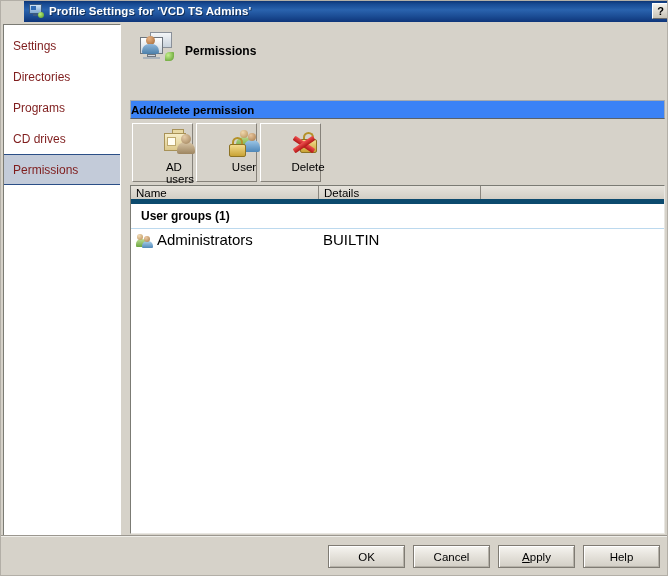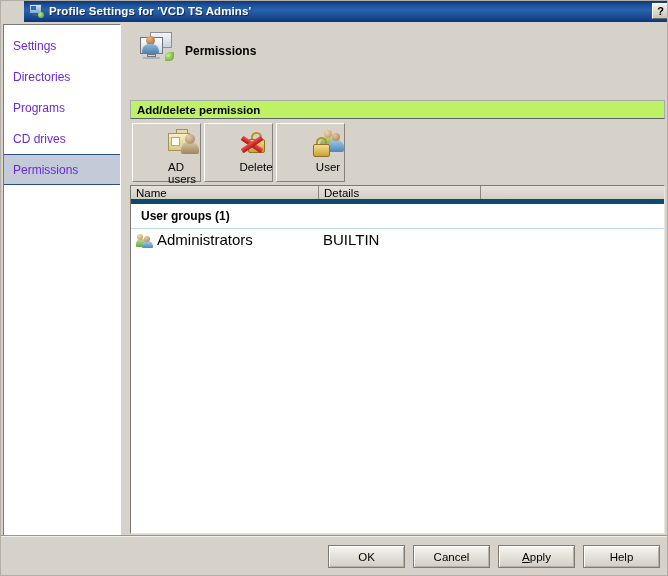--- a/index.html
+++ b/index.html
@@ -127,21 +127,21 @@
     border-bottom-color: #ffffff;
     box-sizing: border-box;
     overflow: hidden;
   }
   .side-item {
     height: 31px;
     display: flex;
     align-items: center;
     padding-left: 9px;
     font-size: 12px;
-    color: #6d28d9;
+    color: #7f1d1d;
     box-sizing: border-box;
     cursor: default;
     border: 1px solid transparent;
     margin: 0 -1px;
   }
   .side-item.first { margin-top: 5px; }
   .side-item.selected {
     background: #c3cbd9;
     border: 1px solid #2b4f87;
     margin: 0 -1px;
@@ -223,41 +223,40 @@
     font-weight: bold;
     color: #000000;
   }
 
   
   .sectionbar {
     position: absolute;
     left: 3px; top: 78px;
     width: 535px;
     height: 19px;
-    background: #bef264;
+    background: #3b82f6;
     border: 1px solid #a5aab0;
     border-bottom-color: #5b626b;
     box-sizing: border-box;
     display: flex;
     align-items: center;
-    padding-left: 6px;
     font-size: 11.5px;
     font-weight: bold;
     color: #000000;
   }
 
   
   .toolbar {
     position: absolute;
     left: 5px; top: 101px;
     display: flex;
     gap: 3px;
   }
   .tool-btn {
-    width: 69px;
+    width: 61px;
     height: 59px;
     background: #d6d2c9;
     border: 1px solid #ffffff;
     border-right-color: #86827a;
     border-bottom-color: #86827a;
     box-sizing: border-box;
     display: flex;
     flex-direction: column;
     align-items: center;
     justify-content: flex-start;
@@ -603,38 +602,38 @@
             <div class="ic-folder"></div>
             <div class="ic-folder-in"></div>
             <div class="ic-p1body"></div>
             <div class="ic-p1head"></div>
           </div>
           <div class="tool-lbl">AD users</div>
         </div>
 
         <div class="tool-btn">
           <div class="tool-ico">
-            <div class="ic-dl-sh"></div>
-            <div class="ic-dl-bd"></div>
-            <div class="ic-x1"></div>
-            <div class="ic-x2"></div>
-          </div>
-          <div class="tool-lbl">Delete</div>
-        </div>
-
-        <div class="tool-btn">
-          <div class="tool-ico">
             <div class="ic-pb-g"></div>
             <div class="ic-ph-g"></div>
             <div class="ic-pb-b"></div>
             <div class="ic-ph-b"></div>
             <div class="ic-lock-sh"></div>
             <div class="ic-lock-bd"></div>
           </div>
           <div class="tool-lbl">User</div>
+        </div>
+
+        <div class="tool-btn">
+          <div class="tool-ico">
+            <div class="ic-dl-sh"></div>
+            <div class="ic-dl-bd"></div>
+            <div class="ic-x1"></div>
+            <div class="ic-x2"></div>
+          </div>
+          <div class="tool-lbl">Delete</div>
         </div>
 
       </div>
 
       <div class="listview">
         <div class="lv-head">
           <div class="lv-col c1">Name</div>
           <div class="lv-col c2">Details</div>
           <div class="lv-col c3"></div>
         </div>

